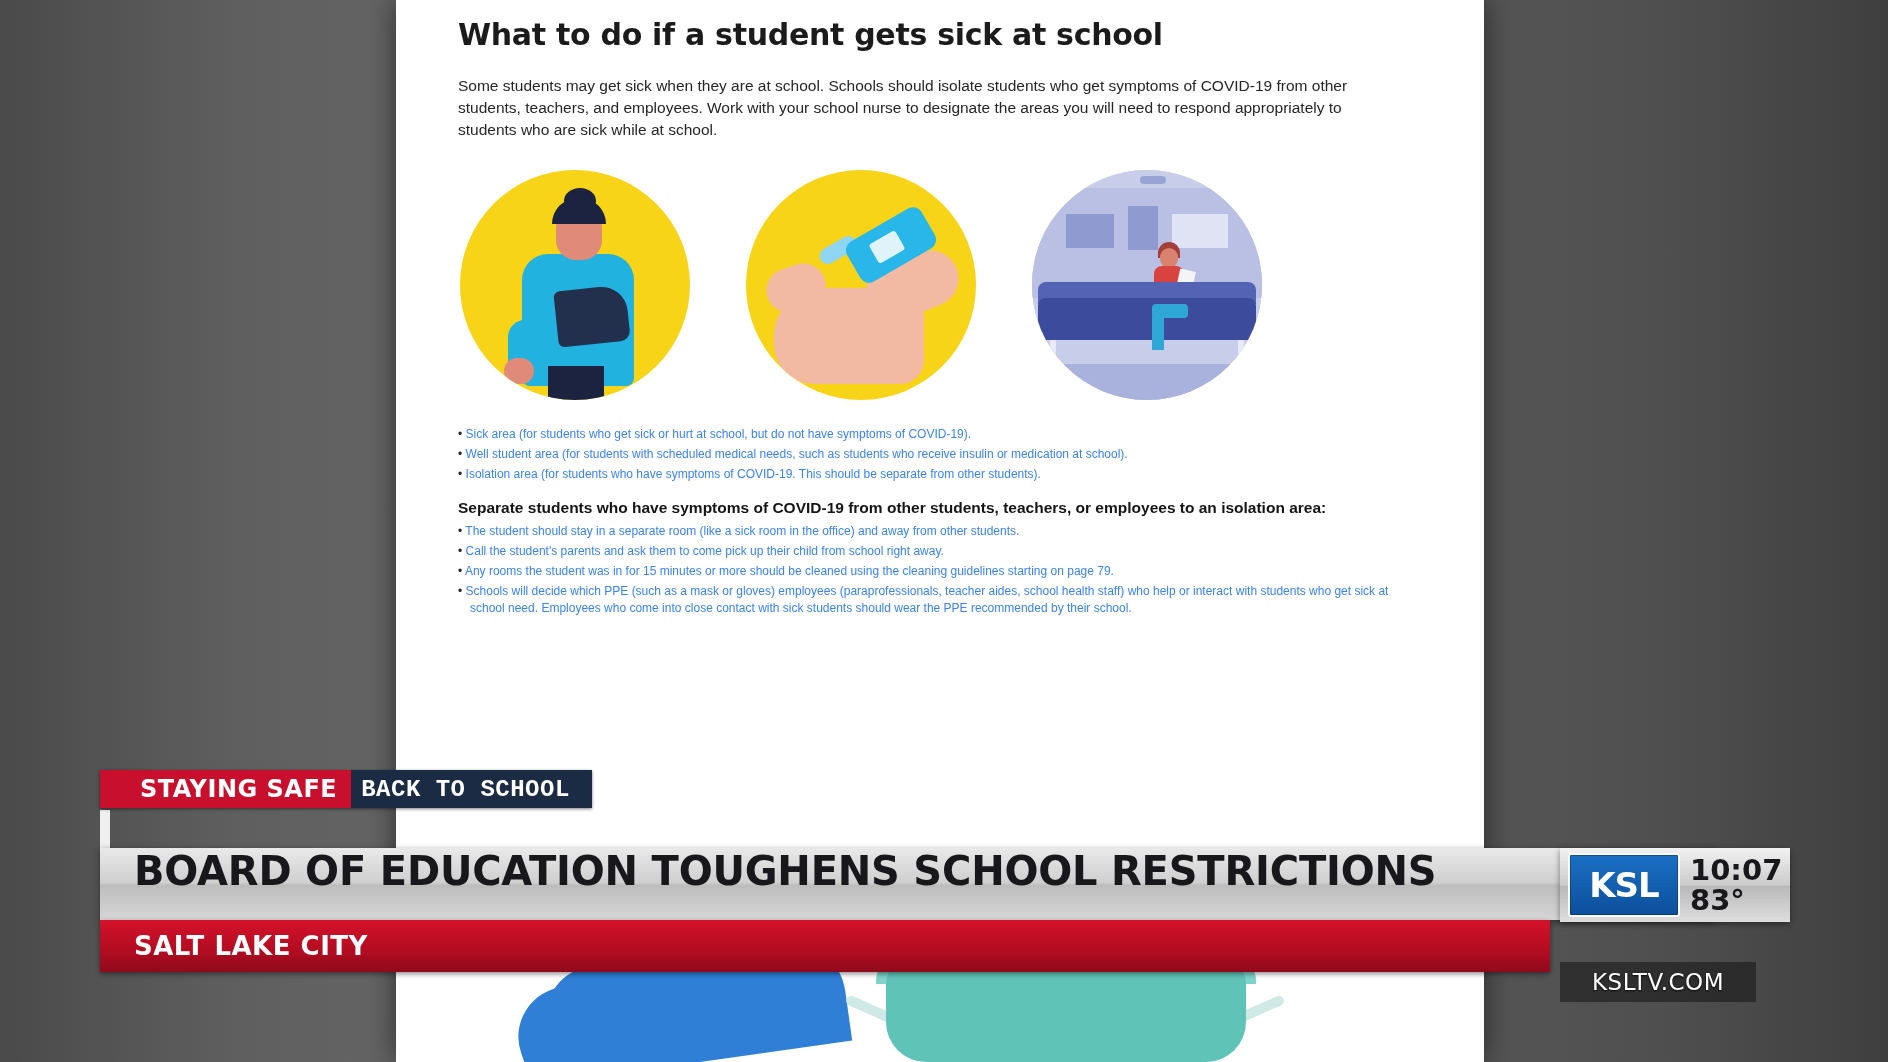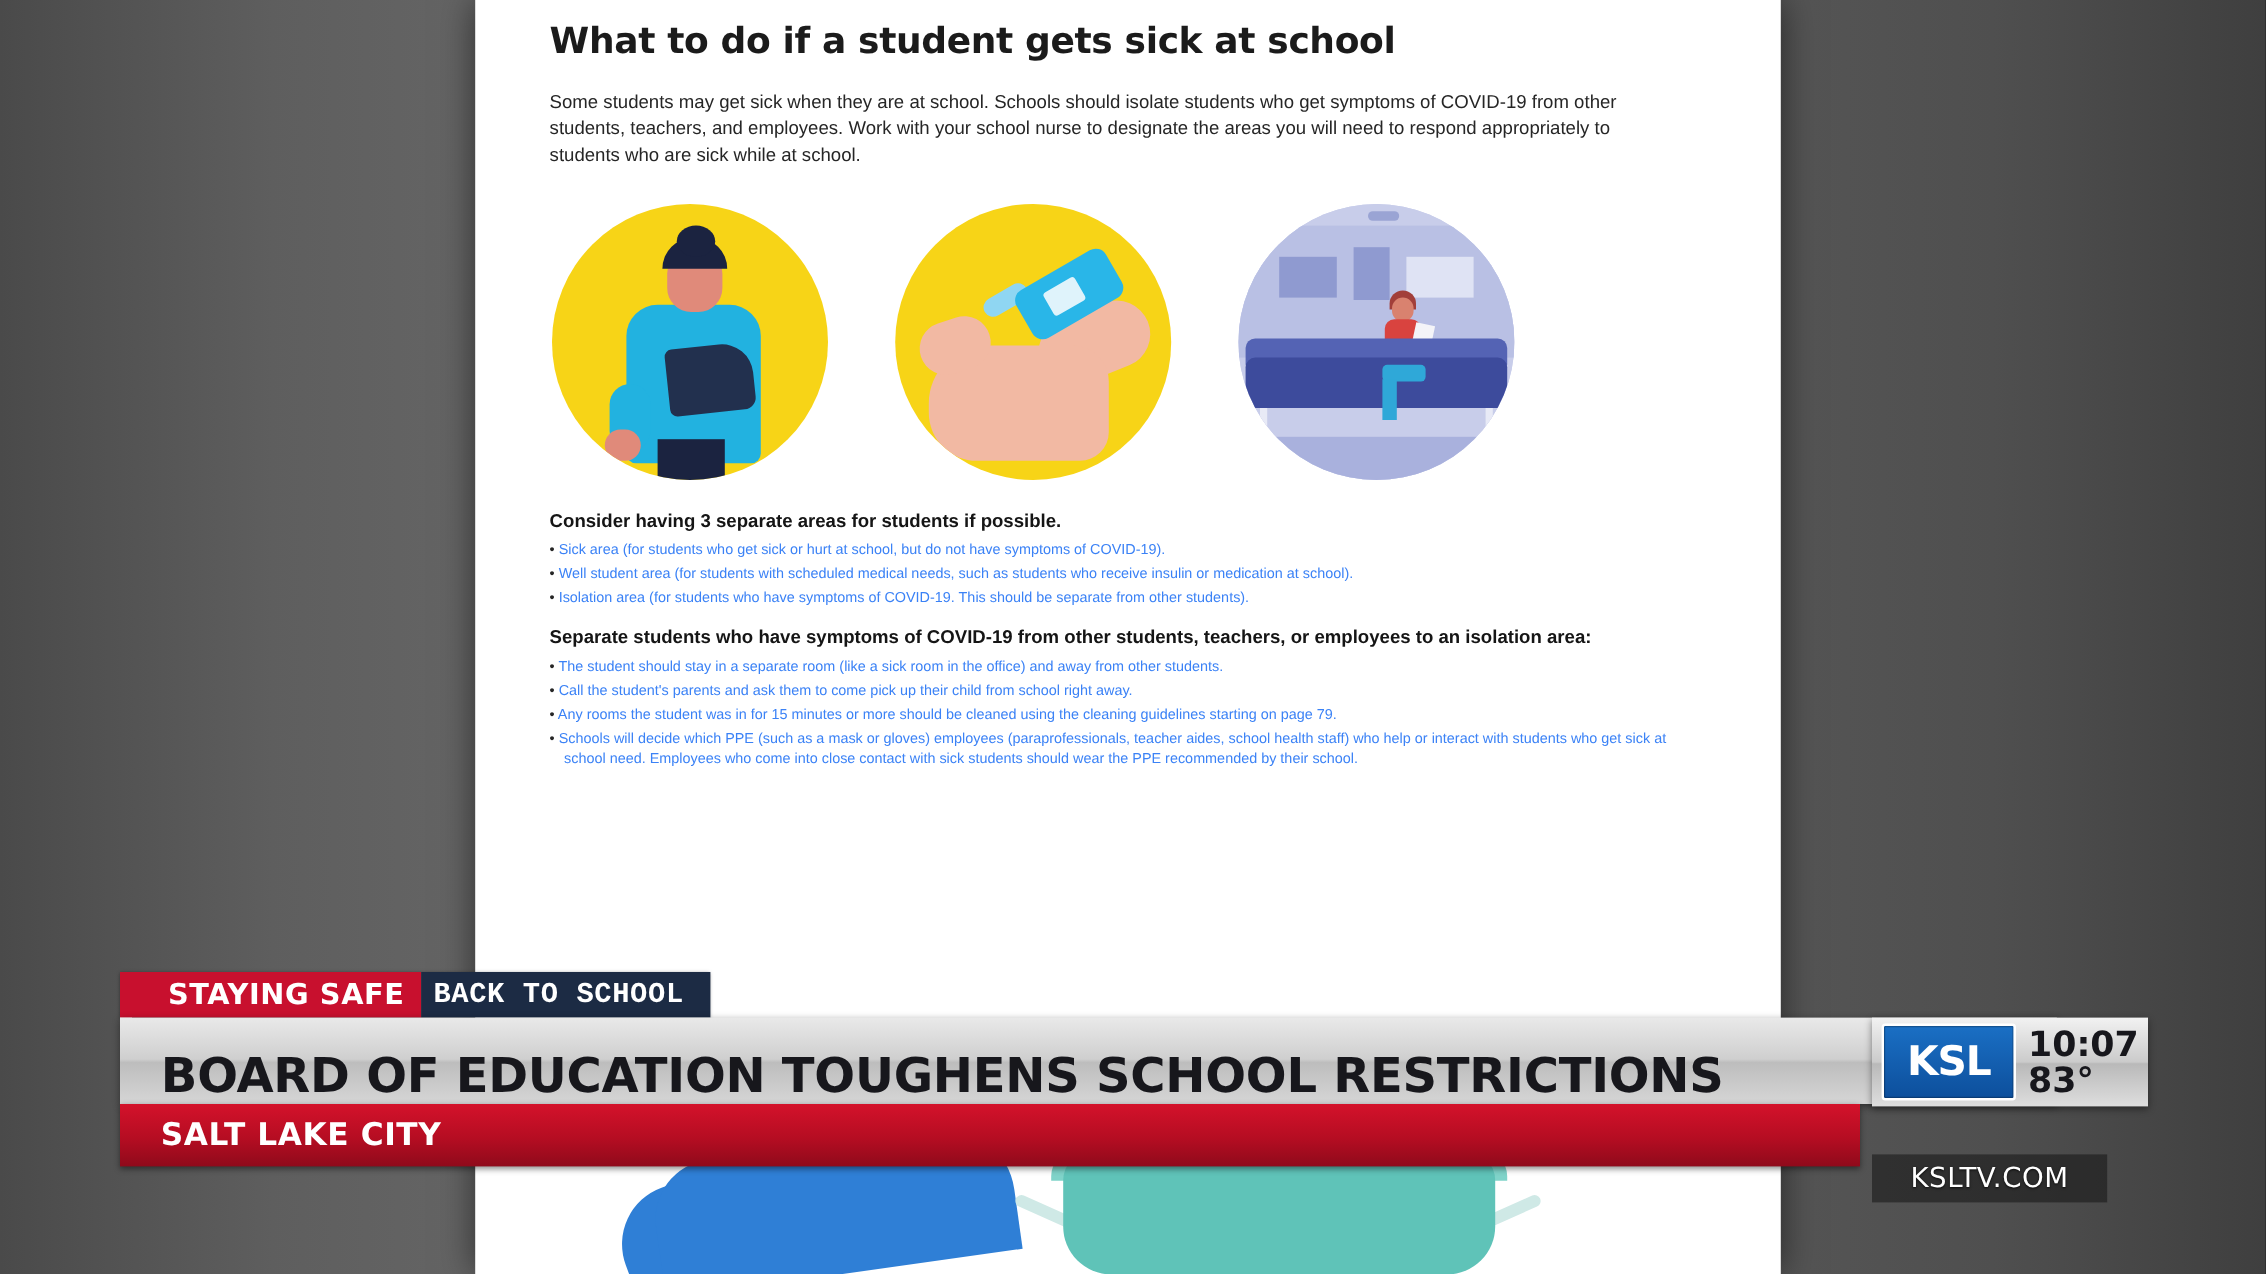--- a/index.html
+++ b/index.html
@@ -150,21 +150,21 @@
 
   
   #lower-third {
     position: absolute;
     left: 0; bottom: 0; width: 1888px; height: 1062px;
     pointer-events: none;
   }
   .lt-topbar {
     position: absolute;
     left: 100px;
-    top: 810px;
+    top: 770px;
     height: 38px;
     display: flex;
     align-items: stretch;
     box-shadow: 0 1px 3px rgba(0,0,0,.5);
   }
   .lt-topbar .red {
     background: #c8102e;
     color: #fff;
     font-weight: bold;
     font-size: 24px;
@@ -184,21 +184,21 @@
     font-family: Liberation Mono, monospace;
   }
   .lt-headline {
     position: absolute;
     left: 100px;
     top: 848px;
     width: 1614px;
     height: 72px;
     background: linear-gradient(180deg,#e9e9e9 0%, #cfcfcf 48%, #bdbdbd 52%, #d6d6d6 100%);
     display: flex;
-    align-items: flex-end;
+    align-items: flex-start;
     box-shadow: 0 2px 6px rgba(0,0,0,.45);
   }
   .lt-headline span {
     font-family: "DejaVu Sans", sans-serif;
     font-weight: bold;
     font-size: 40px;
     color: #17171c;
     letter-spacing: -0.2px;
     padding-left: 34px;
     white-space: nowrap;
@@ -325,21 +325,20 @@
           <div class="fig3-paper"></div>
           <div class="fig3-bench2"></div>
           <div class="fig3-bench"></div>
           <div class="fig3-person-legs"></div>
           <div class="fig3-person-shin"></div>
           <div class="fig3-legs"></div>
           <div class="fig3-floor"></div>
         </div>
       </div>
 
-      <div class="doc-h3">Consider having 3 separate areas for students if possible.</div>
       <ul class="doc-list">
         <li>Sick area (for students who get sick or hurt at school, but do not have symptoms of COVID-19).</li>
         <li>Well student area (for students with scheduled medical needs, such as students who receive insulin or medication at school).</li>
         <li>Isolation area (for students who have symptoms of COVID-19. This should be separate from other students).</li>
       </ul>
 
       <div class="doc-h3">Separate students who have symptoms of COVID-19 from other students, teachers, or employees to an isolation area:</div>
       <ul class="doc-list">
         <li>The student should stay in a separate room (like a sick room in the office) and away from other students.</li>
         <li>Call the student's parents and ask them to come pick up their child from school right away.</li>

